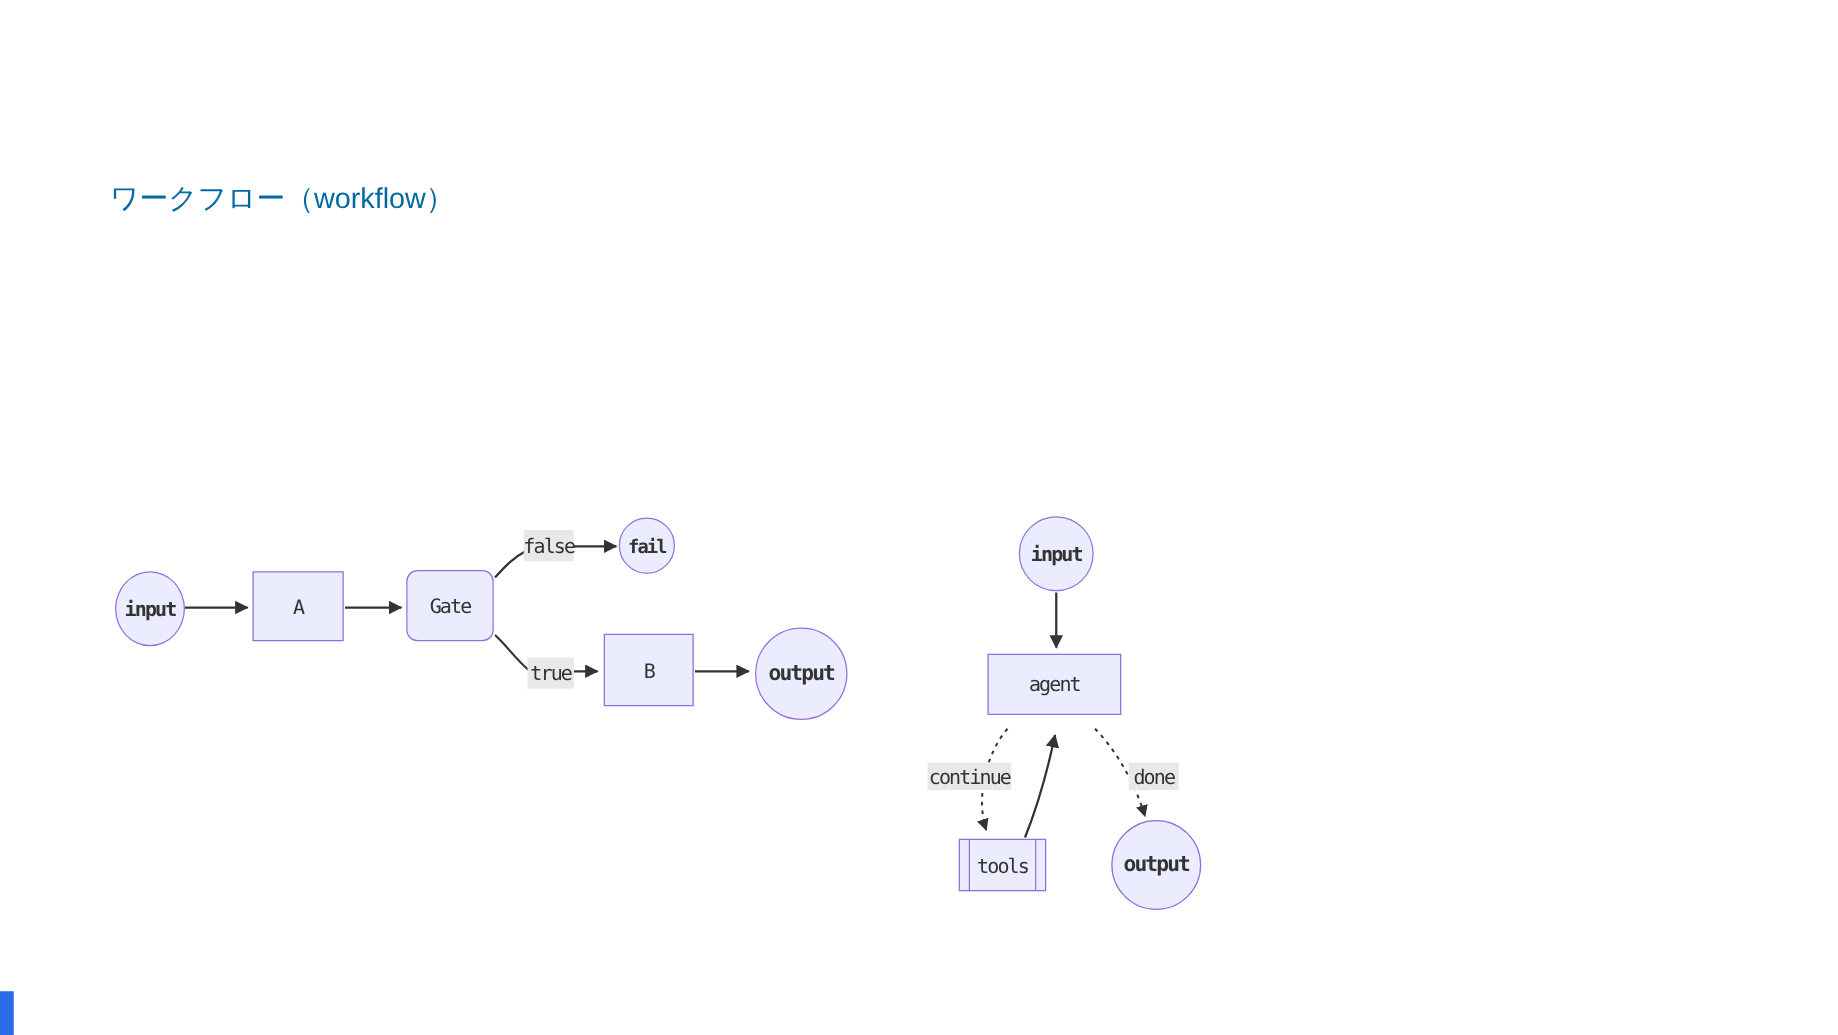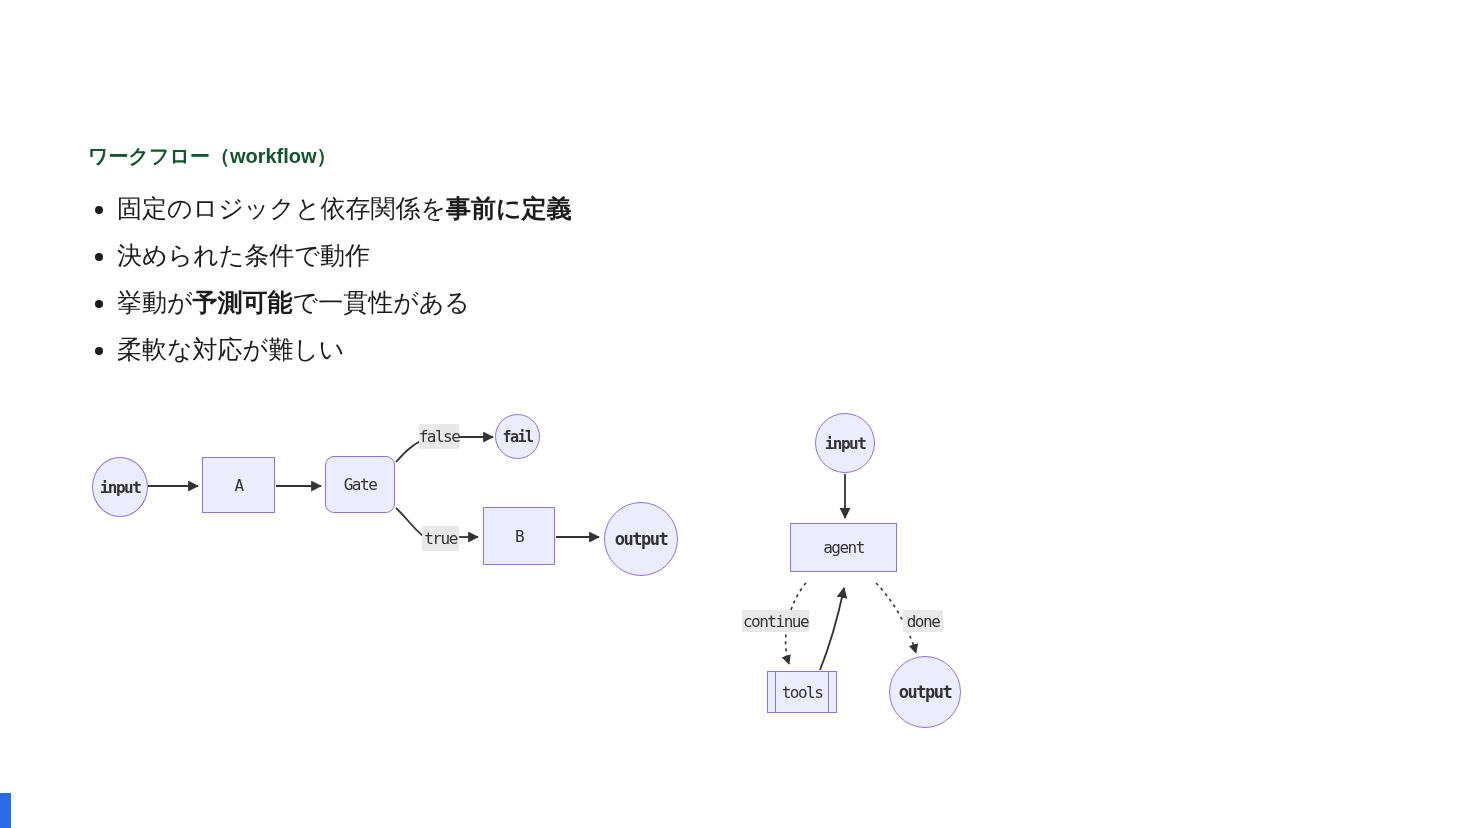--- a/index.html
+++ b/index.html
@@ -21,23 +21,23 @@
     font-weight: 700;
     letter-spacing: 1px;
     color: #111111;
     white-space: nowrap;
   }
   .col { position: absolute; top: 143px; width: 640px; }
   .col-left  { left: 88px; }
   .col-right { left: 733px; }
   .col-heading {
     margin: 0;
-    font-size: 20px;
-    font-weight: 700;
-    color: #14532d;
+    font-size: 23px;
+    font-weight: 400;
+    color: #0369a1;
     white-space: nowrap;
   }
   .bullet-list {
     margin: 23px 0 0 0;
     padding-left: 29px;
     list-style: disc;
   }
   .bullet-list li {
     font-size: 25px;
     line-height: 30px;
@@ -98,26 +98,20 @@
   }
 </style>
 </head>
 <body>
 
 <div class="slide">
 
 
   <div class="col col-left">
     <h2 class="col-heading">ワークフロー（workflow）</h2>
-    <ul class="bullet-list">
-      <li><span class="seg">固定のロジックと依存関係を</span><span class="seg b">事前に定義</span></li>
-      <li><span class="seg">決められた条件で動作</span></li>
-      <li><span class="seg">挙動が</span><span class="seg b">予測可能</span><span class="seg">で一貫性がある</span></li>
-      <li><span class="seg">柔軟な対応が難しい</span></li>
-    </ul>
   </div>
 
 
   <div class="diagram" style="left:85px; top:400px; width:620px; height:190px;">
     <svg width="620" height="190" viewBox="0 0 620 190">
       <defs>
         <marker id="aw" markerWidth="8" markerHeight="8" refX="5.5" refY="3" orient="auto">
           <path d="M0,0 L6,3 L0,6 z" fill="#333333"></path>
         </marker>
       </defs>

